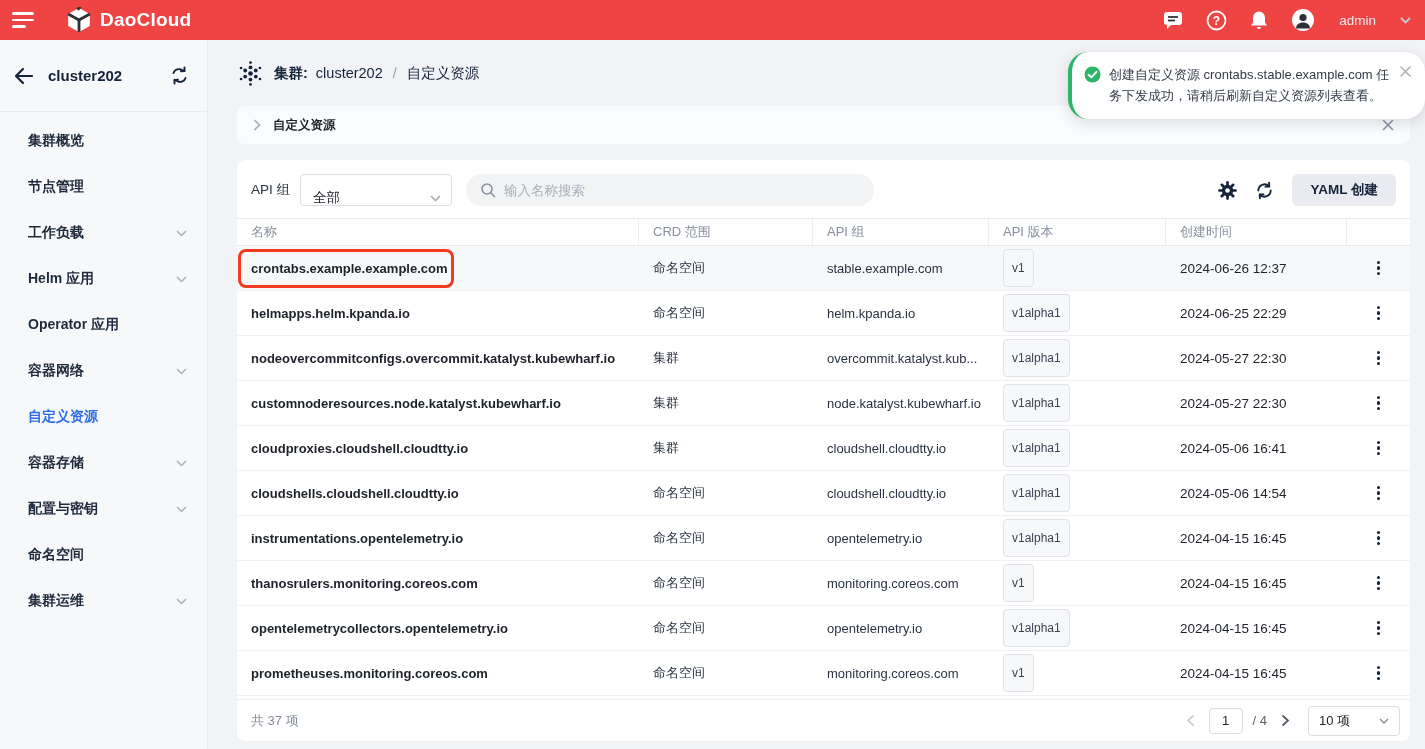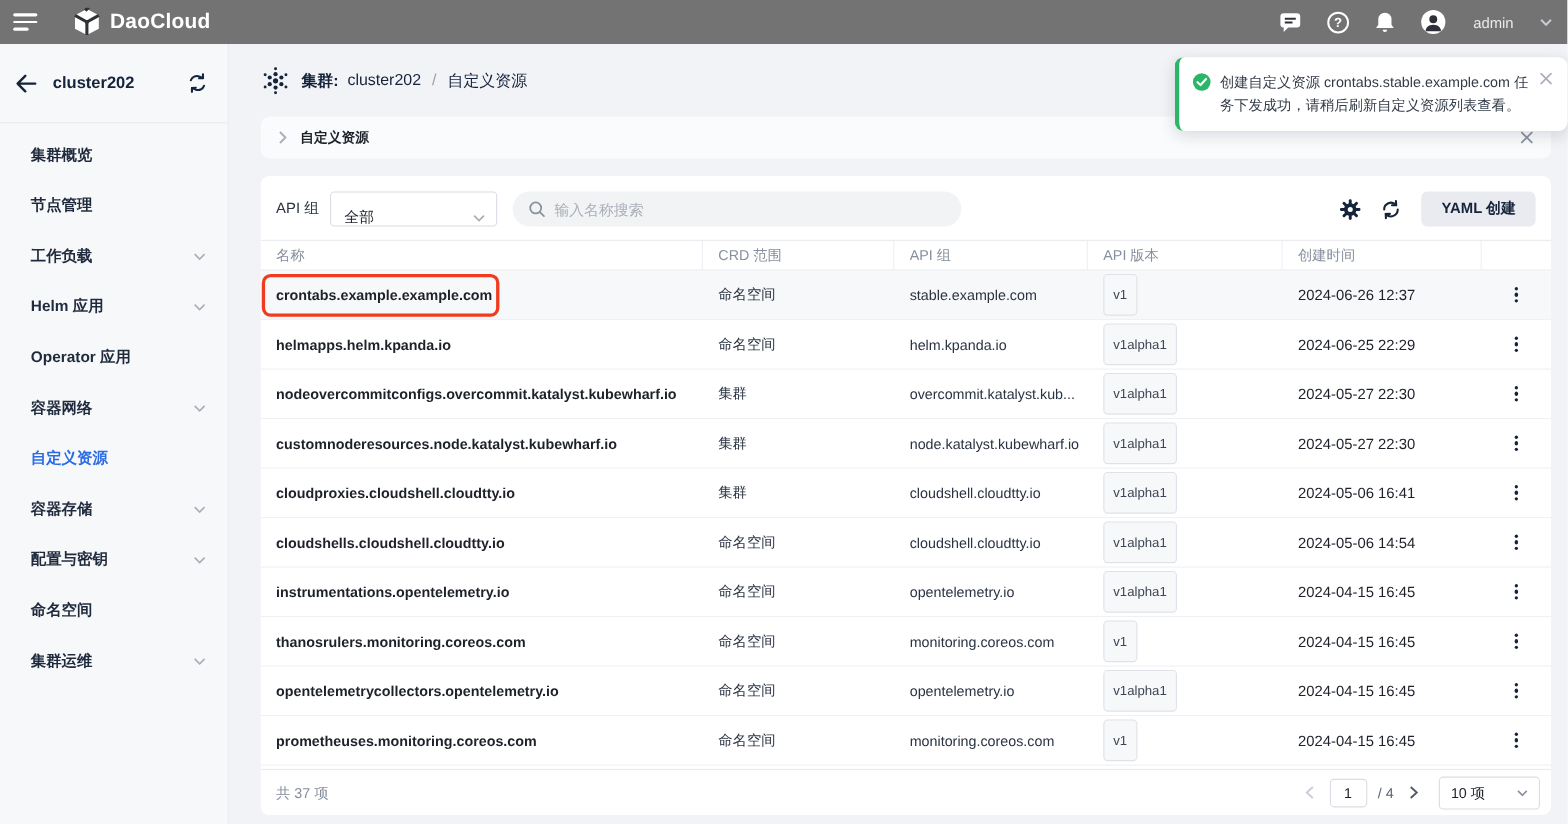--- a/index.html
+++ b/index.html
@@ -1,19 +1,19 @@
 <!DOCTYPE html>
 <html><head>
 <meta charset="utf-8">
 <style>
   * { margin:0; padding:0; box-sizing:border-box; }
   html,body { width:1425px; height:749px; overflow:hidden; font-family:"Liberation Sans", sans-serif; background:#F2F3F6; color:#1D2129; }
 
   
-  .top-header { height:40px; background:#737373; display:flex; align-items:center; padding:0 14px 0 12px; }
+  .top-header { height:40px; background:#ef4444; display:flex; align-items:center; padding:0 14px 0 12px; }
   .hamburger { width:22px; display:flex; flex-direction:column; gap:4px; cursor:pointer; margin-right:32px; }
   .hamburger span { height:2.5px; background:#fff; border-radius:2px; }
   .hamburger span:nth-child(2){ width:100%; } .hamburger span:nth-child(1){ width:100%; } .hamburger span:nth-child(3){ width:62%; }
   .brand { display:flex; align-items:center; gap:8px; }
   .brand-name { color:#fff; font-size:19px; font-weight:700; letter-spacing:.2px; }
   .header-right { margin-left:auto; display:flex; align-items:center; gap:22px; }
   .header-icon { display:flex; align-items:center; justify-content:center; cursor:pointer; }
   .admin-wrap { display:flex; align-items:center; gap:24px; cursor:pointer; }
   .admin-name { color:#E8EAED; font-size:13.5px; }
 
@@ -70,21 +70,21 @@
   .table-footer { margin-top:auto; border-top:1px solid #E8EAEF; height:42px; display:flex; align-items:center; padding:0 10px 0 14px; }
   .total { font-size:13px; color:#868F9C; }
   .pager { margin-left:auto; display:flex; align-items:center; gap:10px; }
   .pg-chev { padding:2px 4px; cursor:pointer; display:flex; }
   .page-input { width:34px; height:26px; border:1px solid #D9DCE3; border-radius:4px; text-align:center; font-size:13px; color:#1D2129; outline:none; font-family:"Liberation Sans",sans-serif; }
   .page-count { font-size:13px; color:#5A6372; }
   .size-select { width:92px; height:30px; border:1px solid #D9DCE3; border-radius:4px; background:#fff; display:flex; align-items:center; padding:0 10px; font-size:13px; color:#1D2129; cursor:pointer; margin-left:4px; }
   .size-select .chev { margin-left:auto; }
 
   
-  .toast { position:absolute; top:52px; right:0; width:357px; background:#fff; border-radius:8px; box-shadow:0 4px 14px rgba(20,30,50,.14); border-left:4px solid #2BB568; padding:12px 34px 12px 12px; display:flex; gap:8px; z-index:50; }
+  .toast { position:absolute; top:52px; right:0; width:357px; background:#fff; border-radius:20px; box-shadow:0 4px 14px rgba(20,30,50,.14); border-left:4px solid #2BB568; padding:12px 34px 12px 12px; display:flex; gap:8px; z-index:50; }
   .toast-msg { font-size:13px; line-height:1.65; color:#333B47; }
   .toast-close { position:absolute; top:14px; right:14px; cursor:pointer; display:flex; }
 
   svg { display:block; }
 </style>
 </head>
 <body>
 
 <div class="top-header">
   <div class="hamburger">

